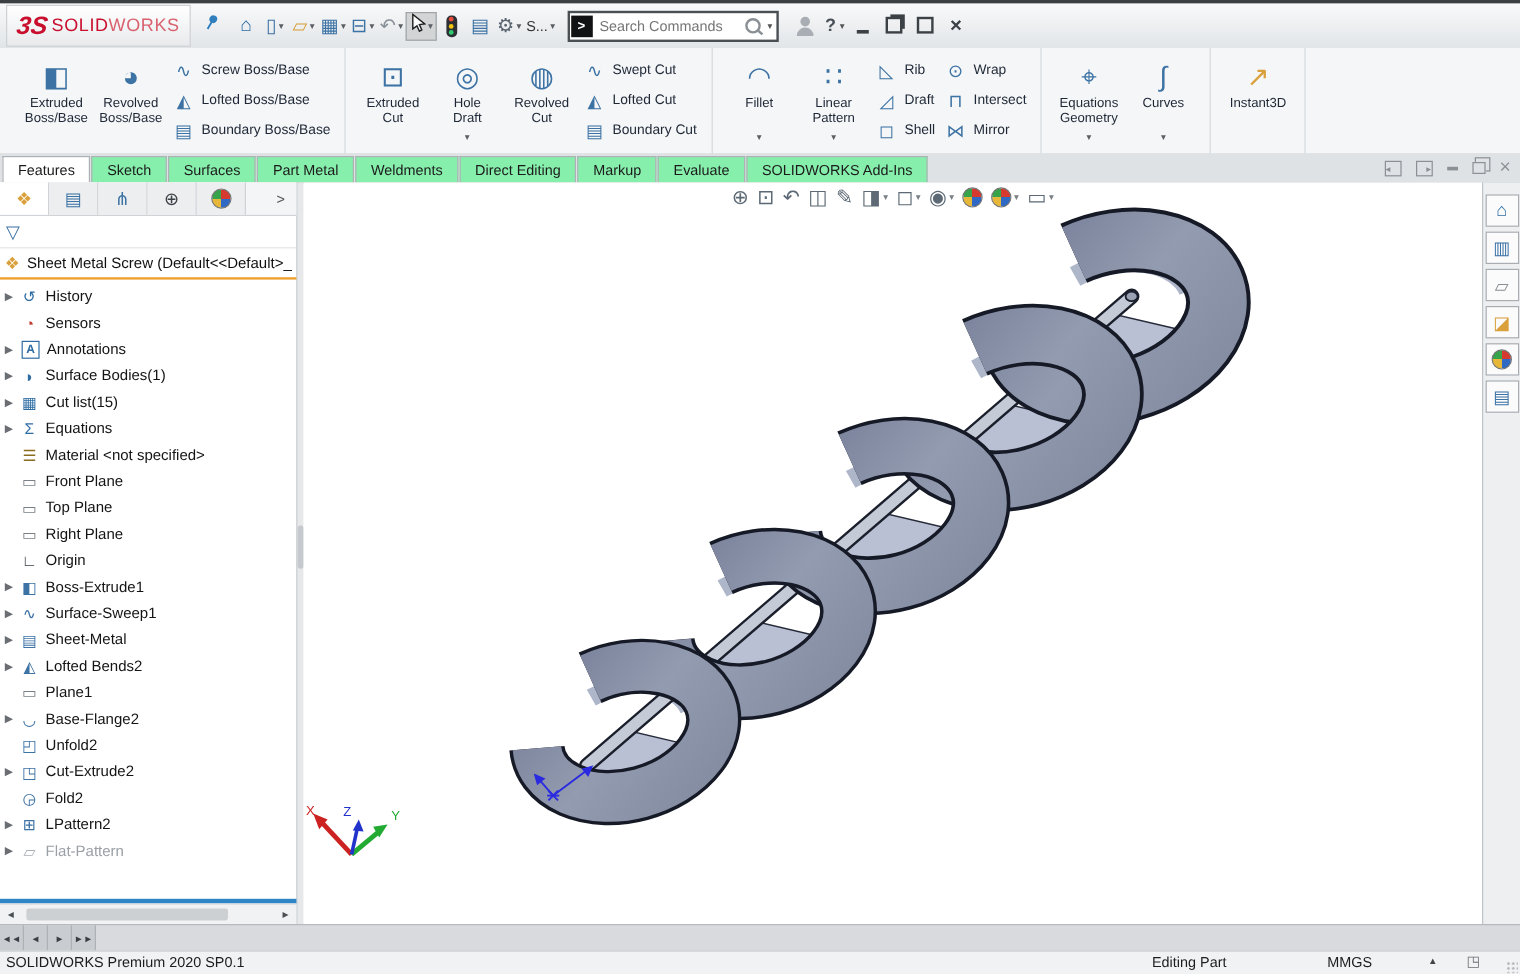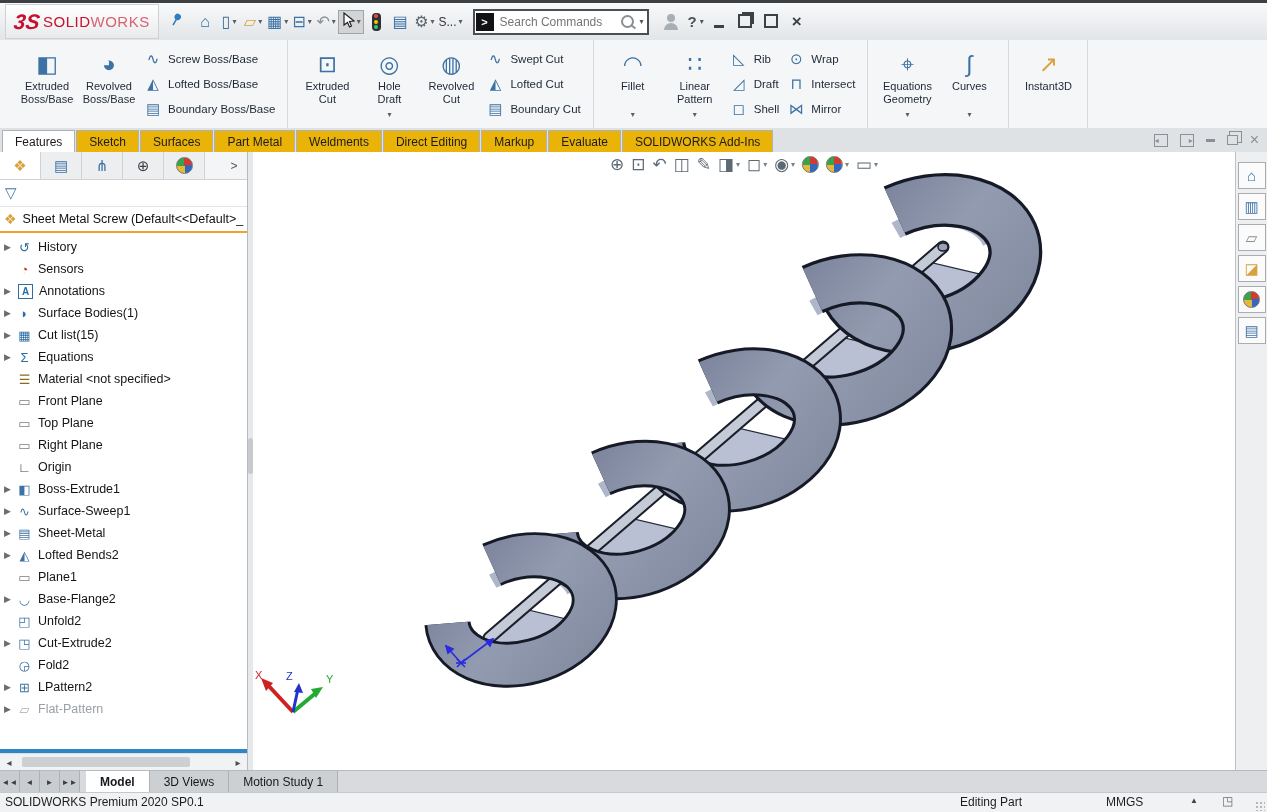--- a/index.html
+++ b/index.html
@@ -53,21 +53,21 @@
           font-size:11px;color:#1e2736;text-align:center;line-height:1.2;height:78px;box-sizing:border-box}
   .bigbtn .ic{font-size:23px;height:30px;color:#3c72a4;display:flex;align-items:center}
   .bigbtn .drop{font-size:8px;color:#5a5f64;margin-top:auto;padding-bottom:3px}
   .stackcol{display:flex;flex-direction:column;justify-content:center;padding:0 4px;height:78px}
   .stackitem{display:flex;align-items:center;gap:6px;font-size:11.5px;color:#1e2736;height:25px;white-space:nowrap}
   .stackitem .ic{font-size:15px;color:#3c72a4;width:18px;text-align:center}
 
   
   .cmtabs{position:absolute;top:128px;left:0;right:0;height:24px;background:#dfe2e4;
           border-bottom:1px solid #b9bdc1;display:flex;align-items:flex-end;padding-left:2px}
-  .cmtab{font-size:12px;padding:4px 12px 3px;background:#eab308;border:1px solid #aeb2b6;
+  .cmtab{font-size:12px;padding:4px 12px 3px;background:#86efac;border:1px solid #aeb2b6;
          border-bottom:none;margin-right:1px;color:#1b1b1b;cursor:default}
   .cmtab.active{background:#fff}
   .docctrl{position:absolute;right:8px;top:131px;display:flex;align-items:center;gap:12px}
   .dc{color:#8b9096;font-size:12px;display:flex;align-items:center;justify-content:center}
   .dc .pane{width:12px;height:11px;border:1px solid #8b9096;font-size:8px;display:flex;align-items:center}
   .dc .pane.l{justify-content:flex-start}.dc .pane.r{justify-content:flex-end}
   .dc .bar{width:9px;height:3px;background:#8b9096}
   .dc .boxes{width:9px;height:8px;border:1px solid #8b9096;box-shadow:3px -3px 0 -0px #e0e2e4,3px -3px 0 1px #8b9096}
   .dc.x{font-size:16px}
 
@@ -668,25 +668,20 @@
         <span style="color: rgb(60, 114, 164);">▤</span>
       </span>
     </div>
 </div>
 
 <div class="bottombar">
   <span class="navbtn">◄◄</span>
   <span class="navbtn">◄</span>
   <span class="navbtn">►</span>
   <span class="navbtn">►►</span>
-  <span id="doctabs" style="display:flex">
-      <span class="btab active">Model</span>
-      <span class="btab">3D Views</span>
-      <span class="btab">Motion Study 1</span>
-    </span>
 </div>
 
 <div class="statusbar">
   <span class="sb-left">SOLIDWORKS Premium 2020 SP0.1</span>
   <span class="sb-mode">Editing Part</span>
   <span class="sb-units">MMGS</span>
   <span class="sb-unitarrow">▲</span>
   <span class="sb-tag">◳</span>
   <span class="grip"></span>
 </div>

